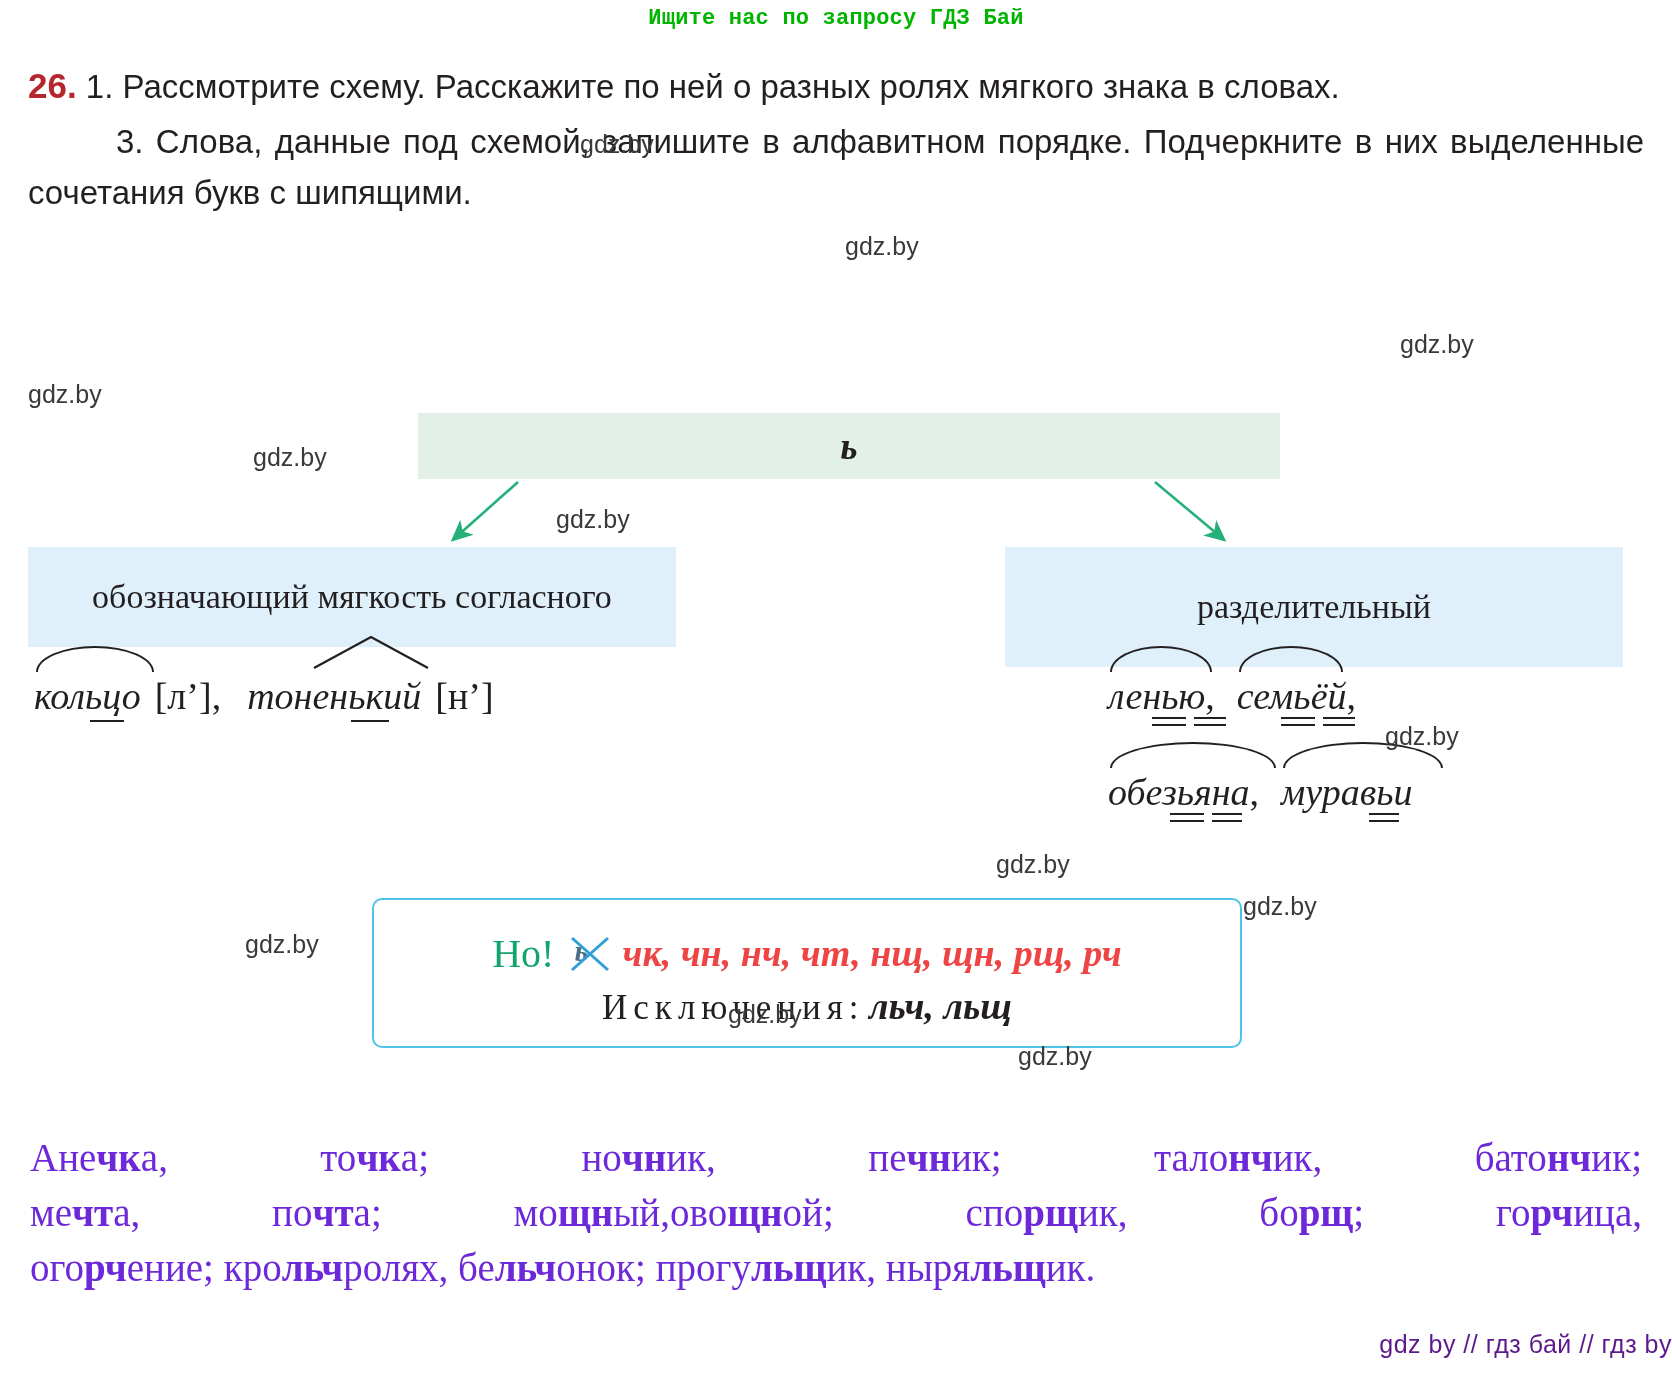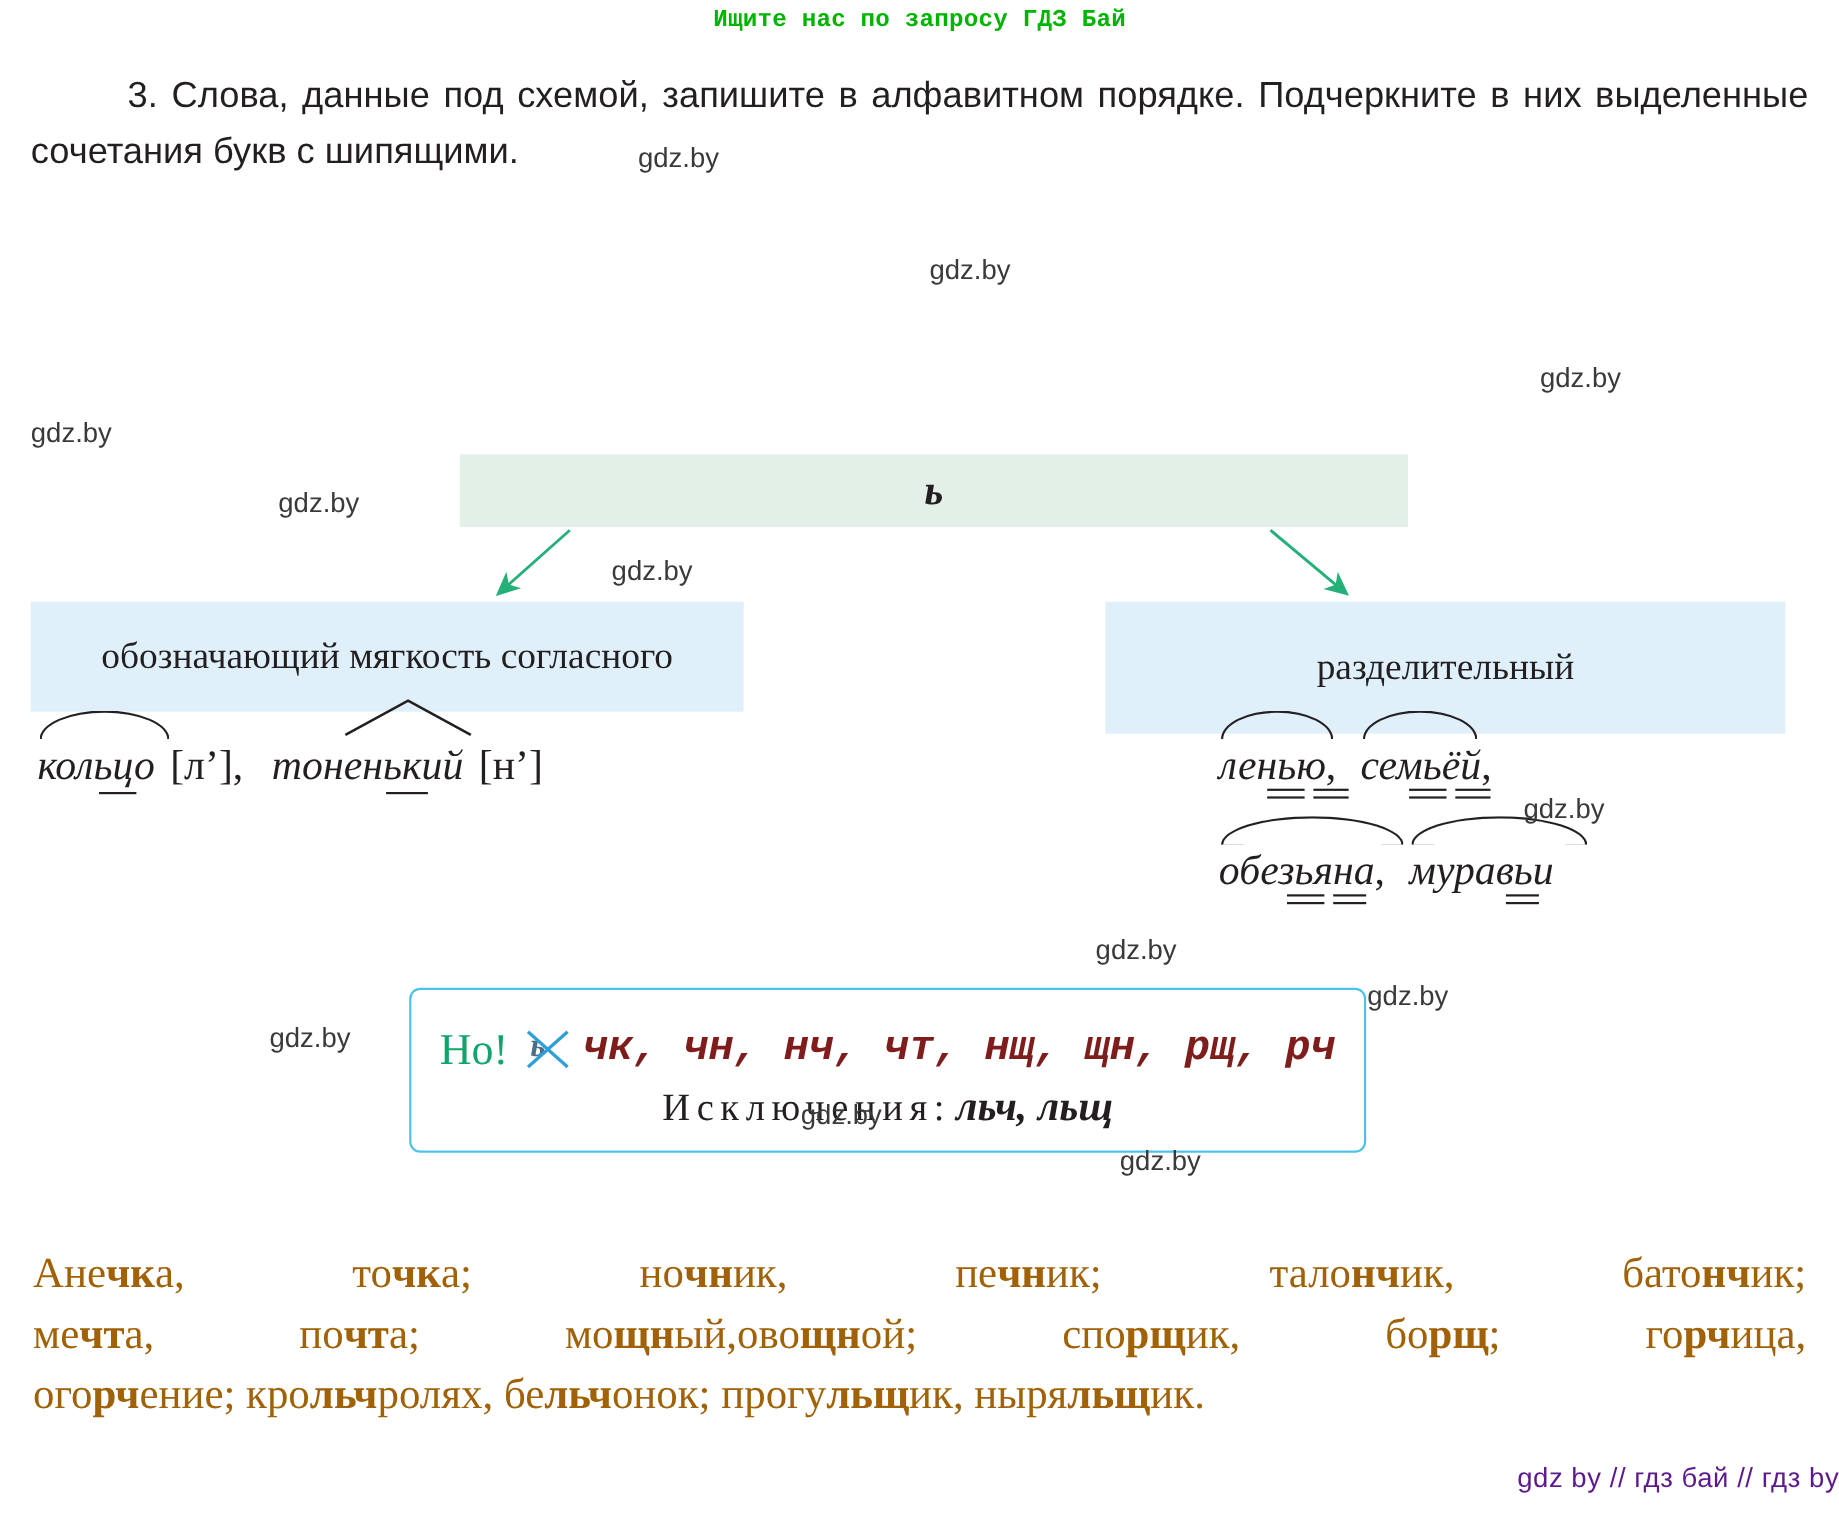--- a/index.html
+++ b/index.html
@@ -108,59 +108,63 @@
     font-family:"Liberation Serif", serif;
     font-size:40px; color:#13a46e; font-weight:400; margin-right:14px;
   }
   .ss-wrap{ position:relative; width:44px; height:46px; margin-right:10px; }
   .ss-wrap .ss{
     position:absolute; left:6px; top:4px;
     font-family:"Liberation Serif", serif;
     font-style:italic; font-weight:700; font-size:30px; color:#4a6f86;
   }
   .combos{
-    font-family:Liberation Mono, monospace;
-    font-style:italic; font-weight:700; font-size:38px; color:#7f1d1d;
+    font-family:Liberation Serif, serif;
+    font-style:italic; font-weight:700; font-size:38px; color:#ef4444;
   }
   .callout-l2{
     text-align:center; white-space:nowrap; margin-top:2px;
   }
   .excl-label{
     font-family:"Liberation Serif", serif;
     font-size:35px; letter-spacing:6px; color:#231f20;
   }
   .excl-words{
     font-family:"Liberation Serif", serif;
     font-style:italic; font-weight:700; font-size:38px; color:#231f20;
   }
 
   
   .wordlist{
     position:absolute; left:30px; top:1130px; width:1612px;
     font-family:"Liberation Serif", serif;
-    font-size:39px; line-height:55px; color:#a16207;
+    font-size:39px; line-height:55px; color:#6d28d9;
     text-align:justify; text-align-last:justify;
   }
   .wordlist b{ font-weight:700; }
 
   
   .footer{
     position:absolute; left:0; top:1330px; width:100%;
     text-align:right;
     font-family:"Liberation Sans", sans-serif;
     font-size:25px; color:#5c1a8c; letter-spacing:.5px;
   }
 </style>
 </head>
 <body>
 
 <div class="top-banner">Ищите нас по запросу ГДЗ Бай</div>
 
 <div class="task">
 
+  <p class="p">
+    <span class="num">26.</span>
+    <span>1. Рассмотрите схему. Расскажите по ней о разных ролях мягкого знака в словах.</span>
+  </p>
 
 
   <p class="p">
     <span class="indent"></span><span>3. Слова, данные под схемой, запишите в алфавитном порядке. Подчеркните в них выделенные сочетания букв с шипящими.</span>
   </p>
 </div>
 
 <div class="diagram">
 
   <div class="box-root">

